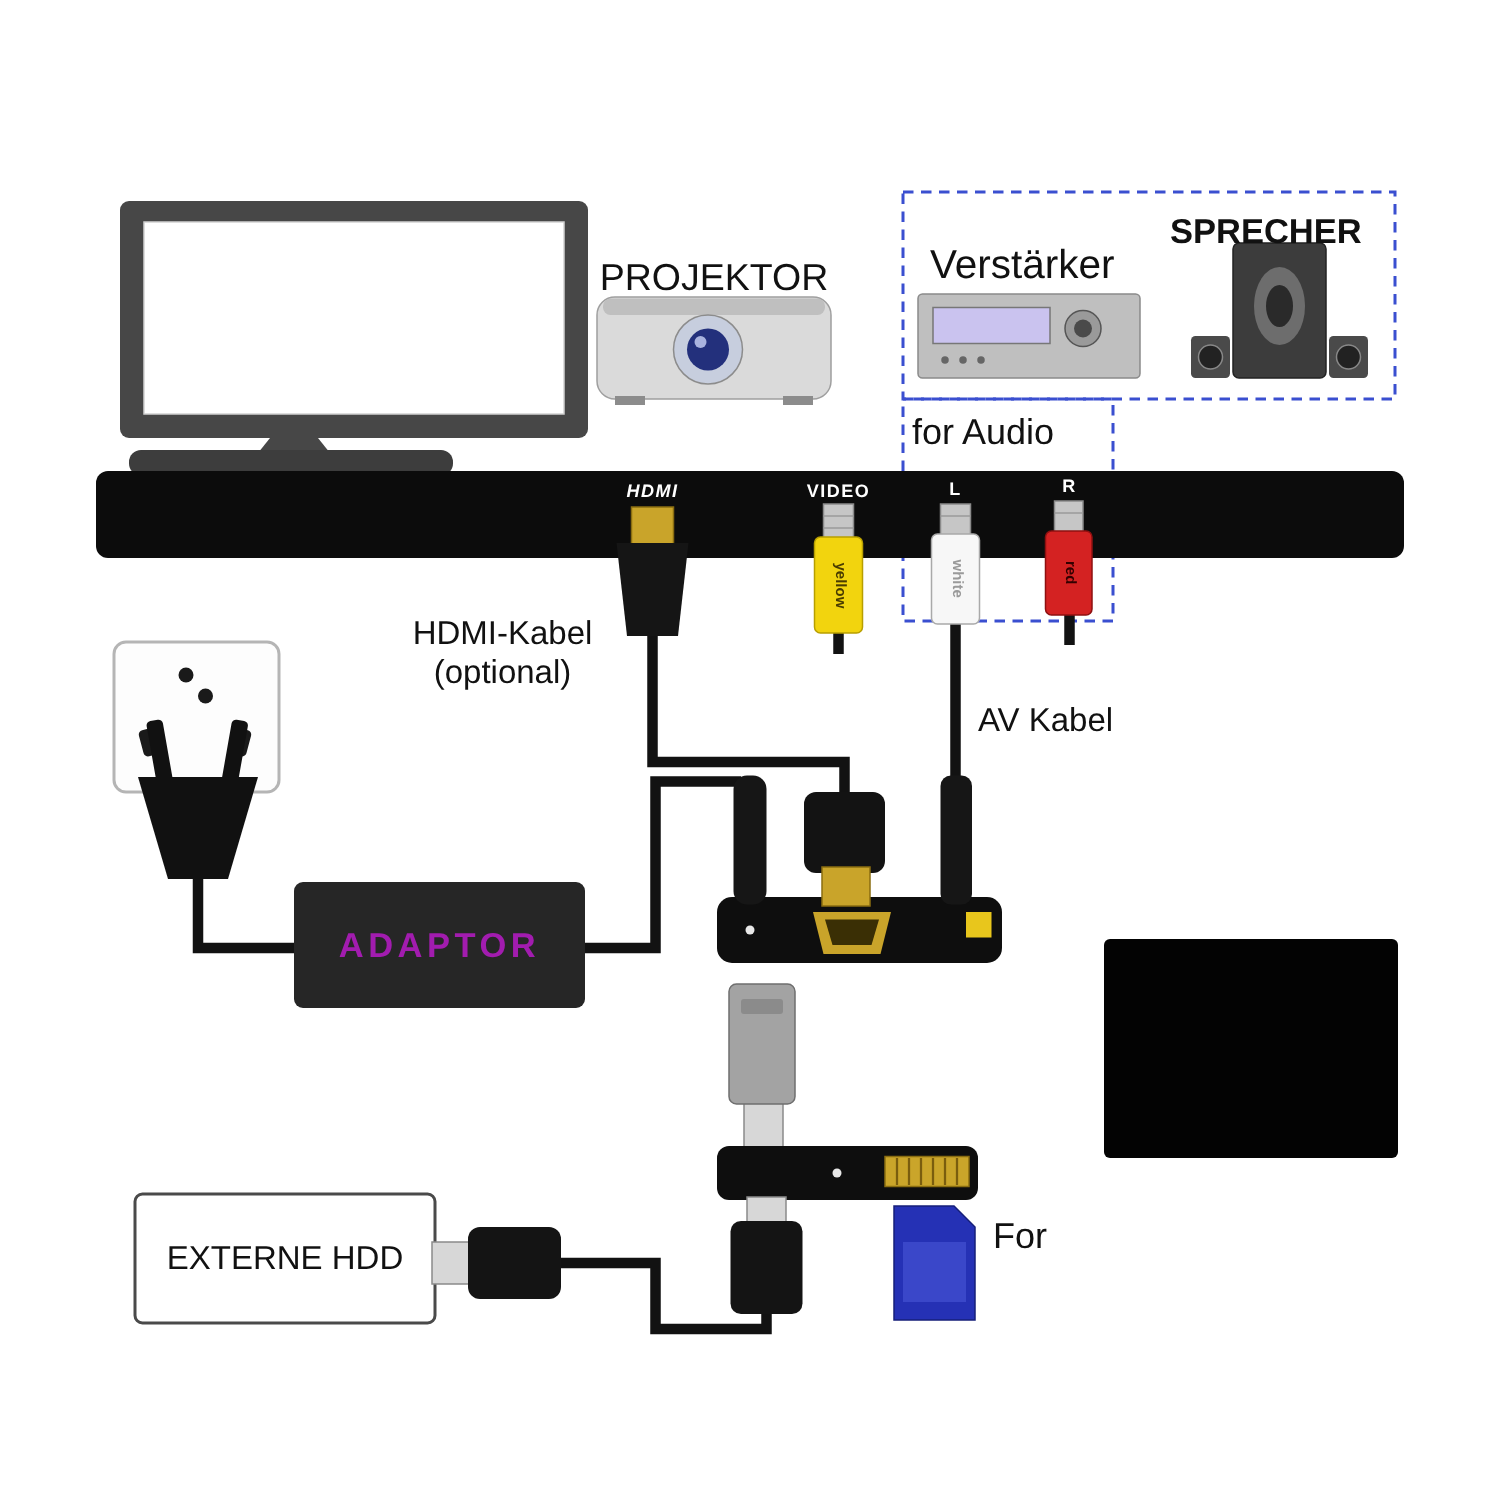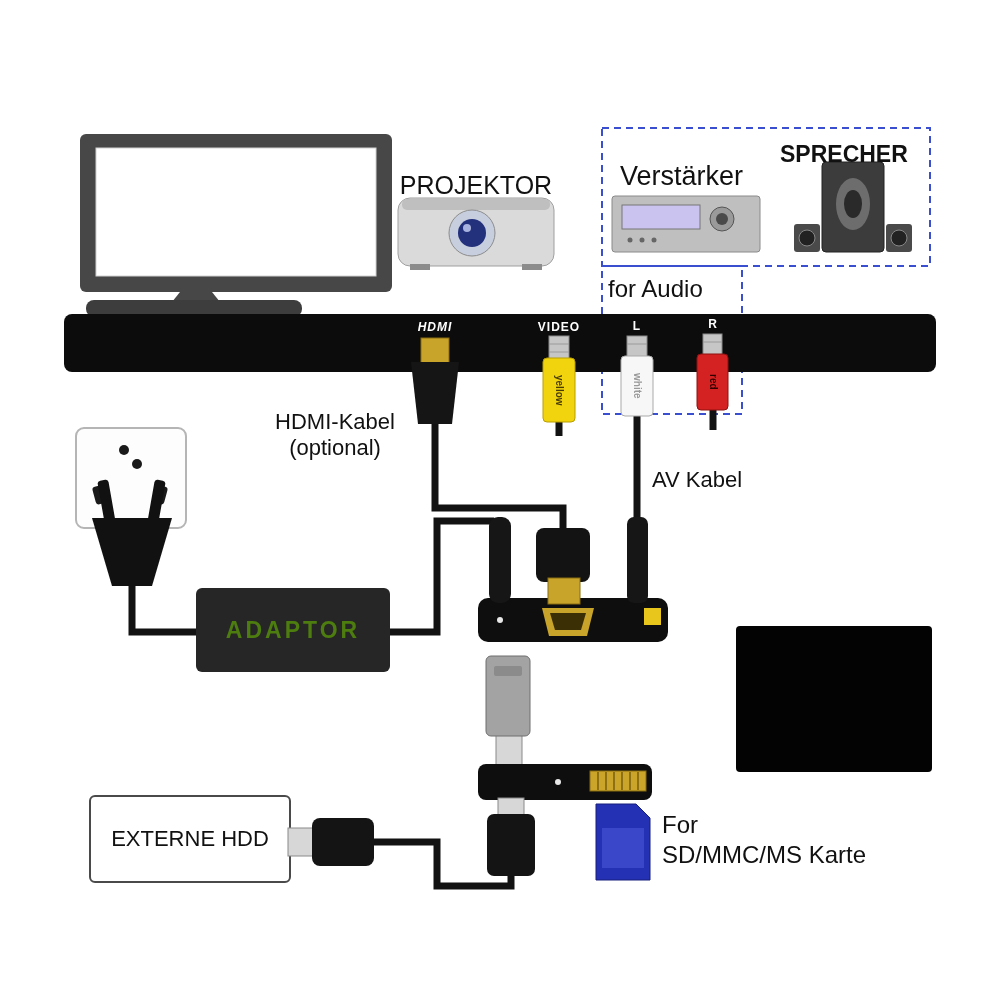--- a/index.html
+++ b/index.html
@@ -11,21 +11,21 @@
   #shapes{position:absolute;left:0;top:0;z-index:1;}
   .lbl{position:absolute;z-index:3;color:#111;line-height:1.05;white-space:nowrap;}
   .center{display:flex;align-items:center;justify-content:center;text-align:center;}
   .tv-text{font-size:34px;font-weight:normal;letter-spacing:0.5px;}
   .projector-text{font-size:25px;}
   .amp-text{font-size:27px;}
   .spk-text{font-size:23px;font-weight:bold;}
   .bold22{font-size:22px;font-weight:normal;}
   .bold24{font-size:24px;font-weight:normal;}
   .port-lbl{color:#fff;font-size:12px;font-weight:bold;letter-spacing:1px;text-align:center;}
-  .adaptor-text{color:#4d7c0f;font-size:23px;font-weight:bold;letter-spacing:3px;}
+  .adaptor-text{color:#a21caf;font-size:23px;font-weight:bold;letter-spacing:3px;}
   .vtext{writing-mode:vertical-rl;font-size:10px;font-weight:bold;
          display:flex;align-items:center;justify-content:center;}
 </style>
 </head>
 <body>
 
 <div id="stage">
 
   <svg id="shapes" width="1000" height="1000" viewBox="0 0 1000 1000">
 
@@ -187,15 +187,14 @@
   <div class="lbl bold22 center" style="left:250px;top:410px;width:170px;">HDMI-Kabel</div>
   <div class="lbl bold22 center" style="left:250px;top:436px;width:170px;">(optional)</div>
   <div class="lbl bold22" style="left:652px;top:468px;">AV Kabel</div>
 
   <div class="lbl adaptor-text center" style="left:196px;top:588px;width:194px;height:84px;">ADAPTOR</div>
 
 
   <div class="lbl bold22 center" style="left:90px;top:796px;width:200px;height:86px;">EXTERNE HDD</div>
 
   <div class="lbl bold24" style="left:662px;top:812px;">For</div>
-  <div class="lbl bold24" style="left:662px;top:842px;">SD/MMC/MS Karte</div>
 
 </div>
 
 </body></html>

